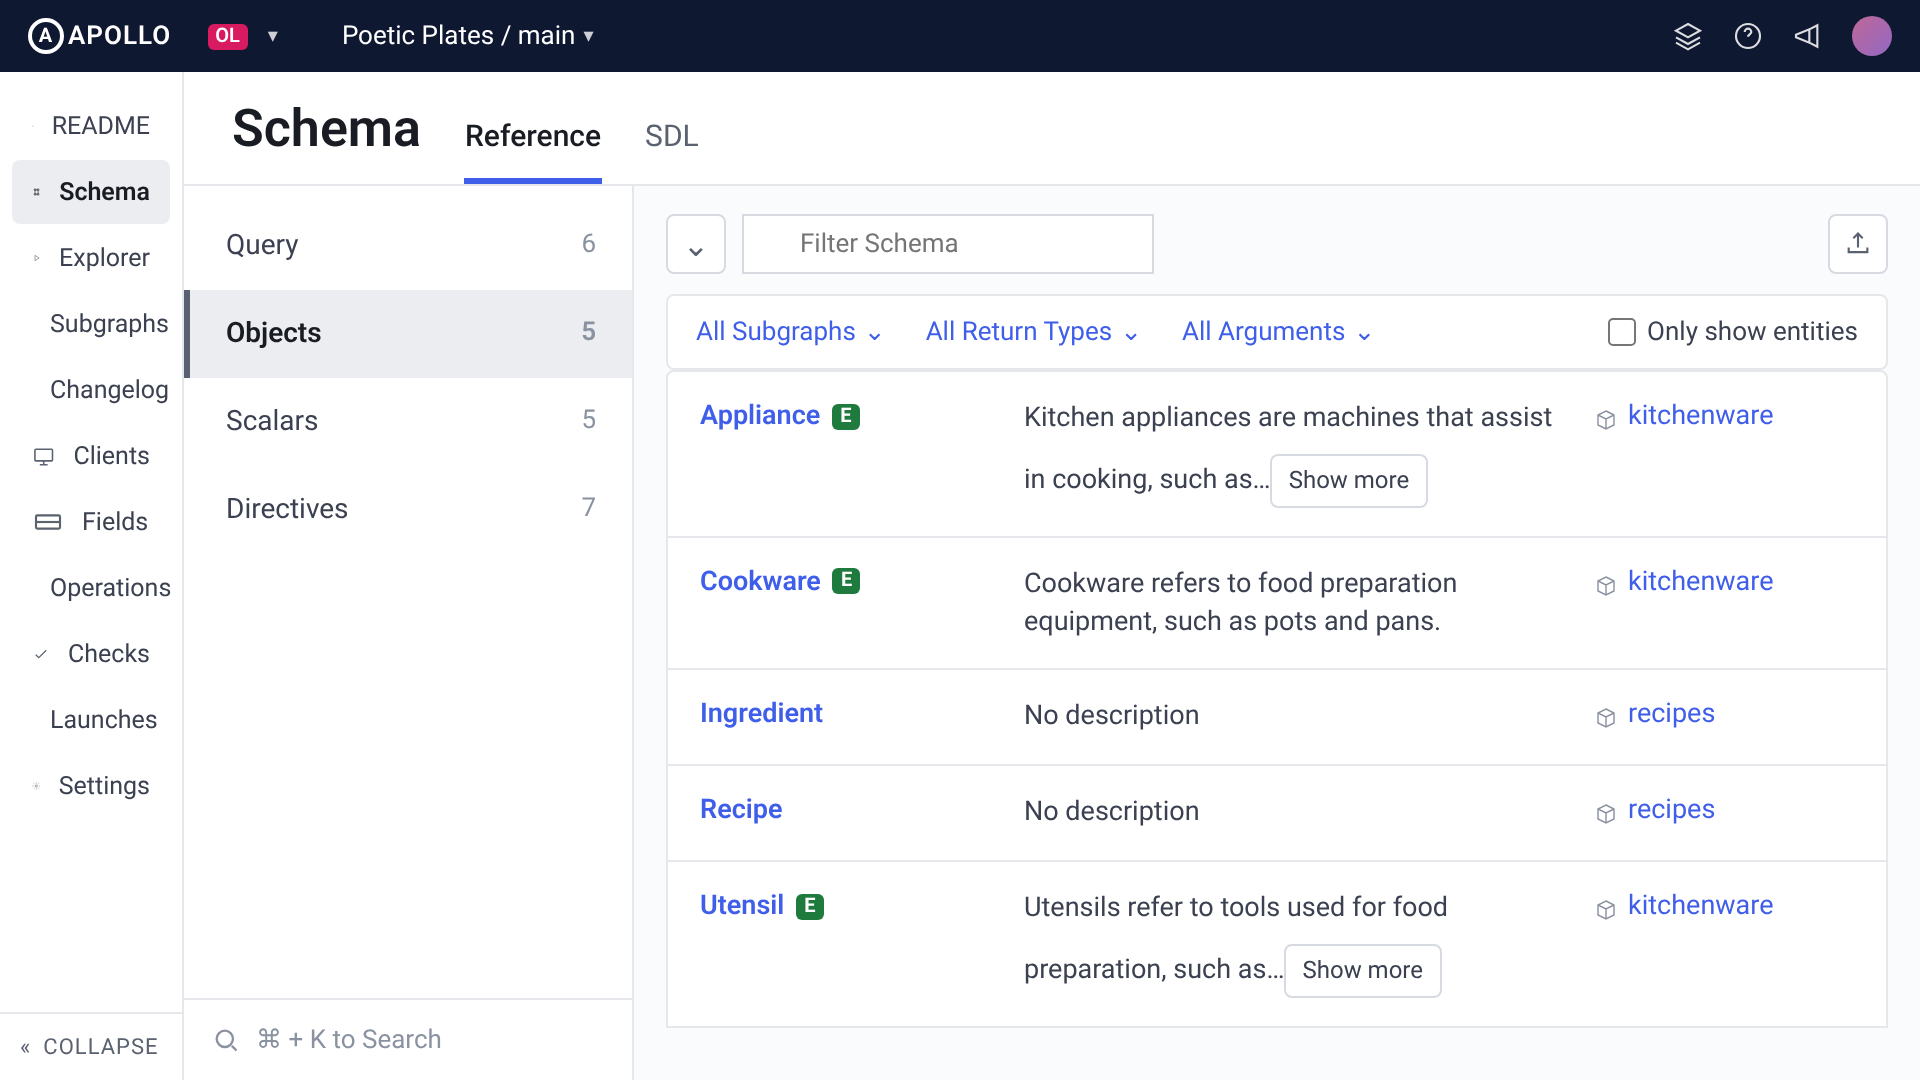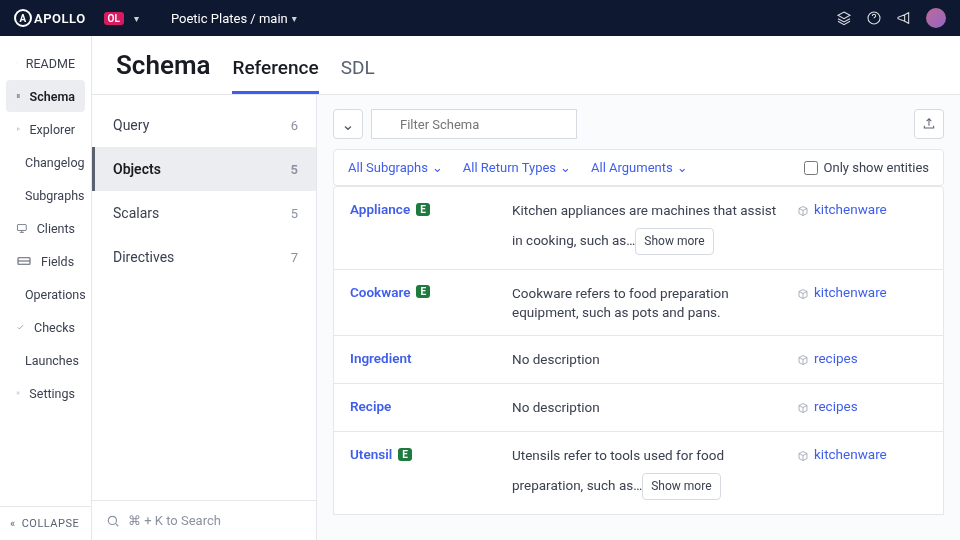--- a/index.html
+++ b/index.html
@@ -18,26 +18,26 @@
 .rail-item{display:flex;align-items:center;gap:9px;padding:8px 10px;margin:1px 6px;font-size:12.5px;color:#3b4151;border-radius:4px;cursor:pointer}
 .rail-item.active{background:#ebedf0;font-weight:600;color:#191c23}
 .rail-item svg{width:16px;height:16px;stroke:#5a6270;fill:none;stroke-width:1.6}
 .rail-item.active svg{stroke:#191c23}
 .collapse{margin-top:auto;border-top:1px solid #e5e7eb;padding:10px;font-size:11px;letter-spacing:.5px;color:#5a6270;display:flex;align-items:center;gap:6px}
 .main{flex:1;display:flex;flex-direction:column;background:#fafbfc;min-width:0}
 .hdr{background:#fff;border-bottom:1px solid #e5e7eb;padding:14px 24px 0}
 .hdr-row{display:flex;align-items:baseline;gap:22px}
 .hdr h1{font-size:26px;font-weight:600}
 .tabs{display:flex;gap:22px}
-.tab{font-size:19px;color:#5a6270;padding-bottom:12px;border-bottom:3px solid transparent;cursor:pointer}
+.tab{font-size:15px;color:#5a6270;padding-bottom:12px;border-bottom:3px solid transparent;cursor:pointer}
 .tab.active{color:#191c23;font-weight:500;border-bottom-color:#3f5eea}
 .body{flex:1;display:flex;min-height:0}
 .mid{width:225px;border-right:1px solid #e5e7eb;background:#fff;display:flex;flex-direction:column}
 .mid-list{flex:1;overflow:auto;padding-top:8px}
-.mid-item{display:flex;justify-content:space-between;align-items:center;padding:14px 18px;font-size:14px;color:#3b4151;cursor:pointer;border-left:3px solid transparent}
+.mid-item{display:flex;justify-content:space-between;padding:14px 18px;font-size:14px;color:#3b4151;cursor:pointer;border-left:3px solid transparent}
 .mid-item.active{background:#ebedf0;font-weight:600;color:#191c23;border-left-color:#5a6270}
 .mid-item .count{color:#8a91a0;font-size:13px}
 .search-row{border-top:1px solid #e5e7eb;padding:12px 14px;display:flex;align-items:center;gap:8px;color:#8a91a0;font-size:13px}
 .content{flex:1;padding:14px 16px;overflow:auto;min-width:0}
 .toolbar{display:flex;gap:8px;margin-bottom:10px}
 .sq-btn{width:30px;height:30px;border:1px solid #d7dae1;border-radius:4px;background:#fff;display:flex;align-items:center;justify-content:center;color:#5a6270;cursor:pointer}
 .filter-input{flex:1;height:30px;border:1px solid #d7dae1;border-radius:0;padding:0 10px 0 28px;background:#fff;color:#5a6270;font-size:13px;position:relative}
 .filter-wrap{flex:1;position:relative}
 .filter-wrap svg{position:absolute;left:8px;top:7px;width:14px;height:14px;stroke:#8a91a0;fill:none}
 .filter-bar{background:#fff;border:1px solid #e5e7eb;border-radius:4px;padding:10px 14px;display:flex;align-items:center;gap:20px;font-size:13px;}
@@ -100,33 +100,33 @@
           <span>Schema</span>
         </div>
         <div class="rail-item">
           <svg viewBox="0 0 24 24">
             <path d="M8 5v14l11-7z"></path>
           </svg>
           <span>Explorer</span>
         </div>
         <div class="rail-item">
           <svg viewBox="0 0 24 24">
-            <rect x="5" y="4" width="14" height="16" rx="1"></rect>
-            <path d="M9 9h6M9 13h6"></path>
-          </svg>
-          <span>Changelog</span>
-        </div>
-        <div class="rail-item">
-          <svg viewBox="0 0 24 24">
             <circle cx="6" cy="8" r="2"></circle>
             <circle cx="18" cy="8" r="2"></circle>
             <circle cx="12" cy="18" r="2"></circle>
             <path d="M7 10l4 6M17 10l-4 6M8 8h8"></path>
           </svg>
           <span>Subgraphs</span>
+        </div>
+        <div class="rail-item">
+          <svg viewBox="0 0 24 24">
+            <rect x="5" y="4" width="14" height="16" rx="1"></rect>
+            <path d="M9 9h6M9 13h6"></path>
+          </svg>
+          <span>Changelog</span>
         </div>
         <div class="rail-item">
           <svg viewBox="0 0 24 24">
             <rect x="3" y="5" width="18" height="12" rx="1"></rect>
             <path d="M8 21h8M12 17v4"></path>
           </svg>
           <span>Clients</span>
         </div>
         <div class="rail-item">
           <svg viewBox="0 0 24 24">

